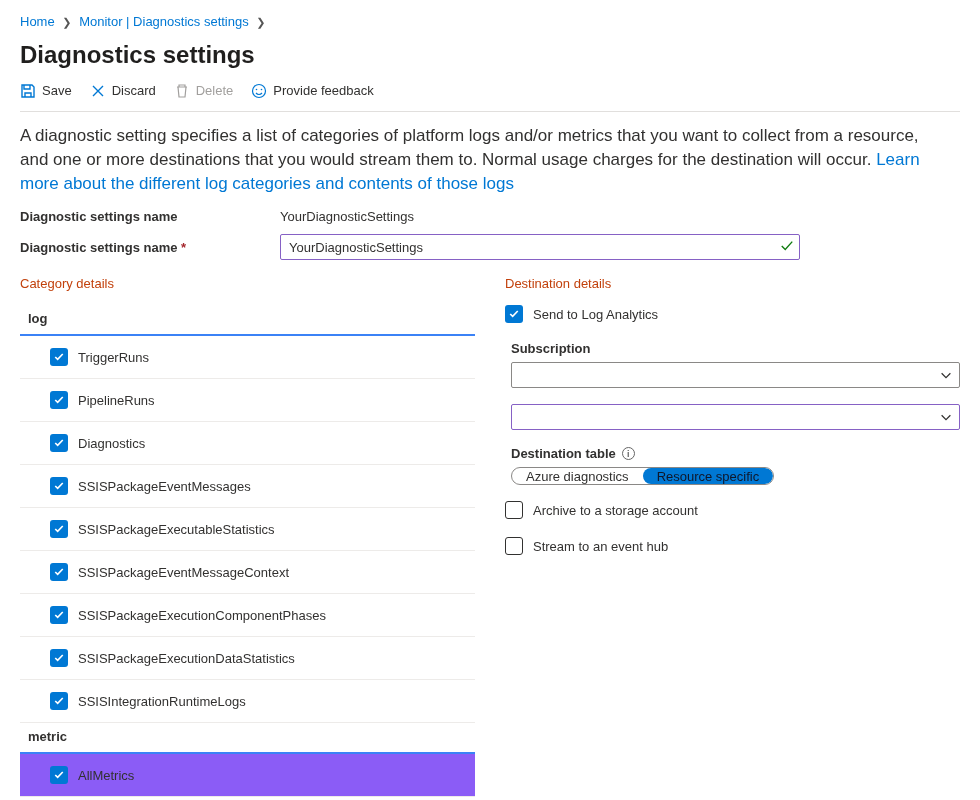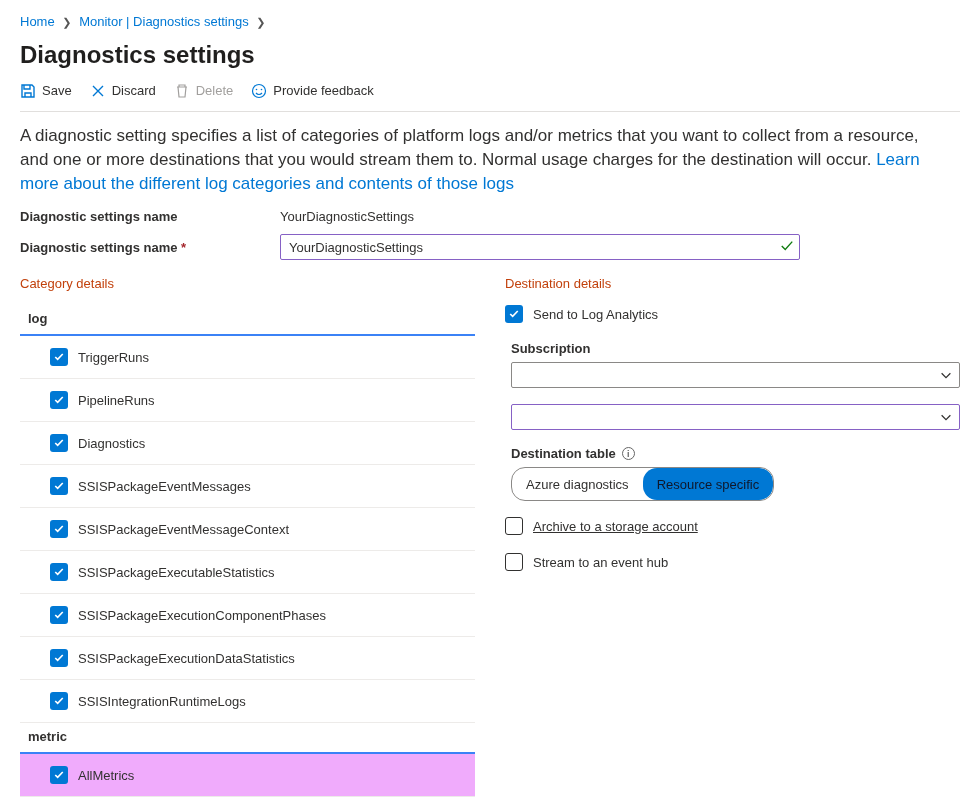--- a/index.html
+++ b/index.html
@@ -39,40 +39,40 @@
   .input-check { position:absolute; right:6px; top:5px; color:#107c10; }
   .columns { display:flex; gap:30px; margin-top:16px;}
   .col { flex:1; }
   .section-title { font-size:13px; color:#c2410c; margin-bottom:14px;}
   .sub-header { font-weight:600; padding:6px 0 8px 8px; border-bottom:2px solid #3b82f6;}
   .check-row {
     display:flex; align-items:center; gap:10px;
     padding:12px 0 12px 30px;
     border-bottom:1px solid #edebe9;
   }
-  .check-row.highlight { background:#f0abfc; }
+  .check-row.highlight { background:#8b5cf6; }
   .cbox {
     width:18px; height:18px; background:#0078d4; border-radius:3px;
     display:flex; align-items:center; justify-content:center; flex-shrink:0;
     cursor:pointer;
   }
   .cbox svg { width:12px; height:12px; }
   .cbox.unchecked { background:#fff; border:1px solid #323130; }
   .dest-row { display:flex; align-items:center; gap:10px; margin-bottom:18px; }
   .dest-indent { padding-left:6px; margin-bottom:16px;}
   .dest-label { font-weight:600; font-size:13px; margin-bottom:6px; display:flex; align-items:center; gap:6px;}
   .select {
     width:100%; height:26px; border:1px solid #8a8886; border-radius:2px;
     background:#fff; position:relative;
   }
   .select.purple { border-color:#8661c5; }
   .select .chev { position:absolute; right:6px; top:5px; }
   .pill-group {
     display:inline-flex; border:1px solid #8a8886; border-radius:14px; overflow:hidden;
-    height:34px; align-items:stretch;
+    height:18px; align-items:stretch;
   }
   .pill { padding:3px 14px; font-size:13px; cursor:pointer; display:flex; align-items:center;}
   .pill.active { background:#0078d4; color:#0f172a; border-radius:14px;}
   .info-icon{ width:13px;height:13px; border:1px solid #666; border-radius:50%; display:inline-flex;align-items:center;justify-content:center;font-size:9px;color:#666;}
 </style>
 </head>
 <body>
 
 <nav class="breadcrumb">
   <a href="#">Home</a>
@@ -175,29 +175,29 @@
             </svg>
           </div>
           <span>SSISPackageEventMessages</span>
         </div>
         <div class="check-row">
           <div class="cbox">
             <svg viewBox="0 0 16 16">
               <path fill="none" stroke="#fff" stroke-width="2.2" d="M3 8l3.2 3.2L13 4"></path>
             </svg>
           </div>
+          <span>SSISPackageExecutableStatistics</span>
+        </div>
+        <div class="check-row">
+          <div class="cbox">
+            <svg viewBox="0 0 16 16">
+              <path fill="none" stroke="#fff" stroke-width="2.2" d="M3 8l3.2 3.2L13 4"></path>
+            </svg>
+          </div>
           <span>SSISPackageEventMessageContext</span>
-        </div>
-        <div class="check-row">
-          <div class="cbox">
-            <svg viewBox="0 0 16 16">
-              <path fill="none" stroke="#fff" stroke-width="2.2" d="M3 8l3.2 3.2L13 4"></path>
-            </svg>
-          </div>
-          <span>SSISPackageExecutableStatistics</span>
         </div>
         <div class="check-row">
           <div class="cbox">
             <svg viewBox="0 0 16 16">
               <path fill="none" stroke="#fff" stroke-width="2.2" d="M3 8l3.2 3.2L13 4"></path>
             </svg>
           </div>
           <span>SSISPackageExecutionComponentPhases</span>
         </div>
         <div class="check-row">
@@ -264,21 +264,21 @@
       <div class="dest-label">
         <span>Destination table</span>
         <span class="info-icon">i</span>
       </div>
       <div class="pill-group">
         <div class="pill">Azure diagnostics</div>
         <div class="pill active">Resource specific</div>
       </div>
     </div>
 
-    <div class="dest-row" style="margin-top:10px;text-decoration:underline;">
+    <div class="dest-row" style="margin-top:10px;">
       <div class="cbox unchecked"></div>
       <span>Archive to a storage account</span>
     </div>
 
     <div class="dest-row">
       <div class="cbox unchecked"></div>
       <span>Stream to an event hub</span>
     </div>
   </div>
 </div>

